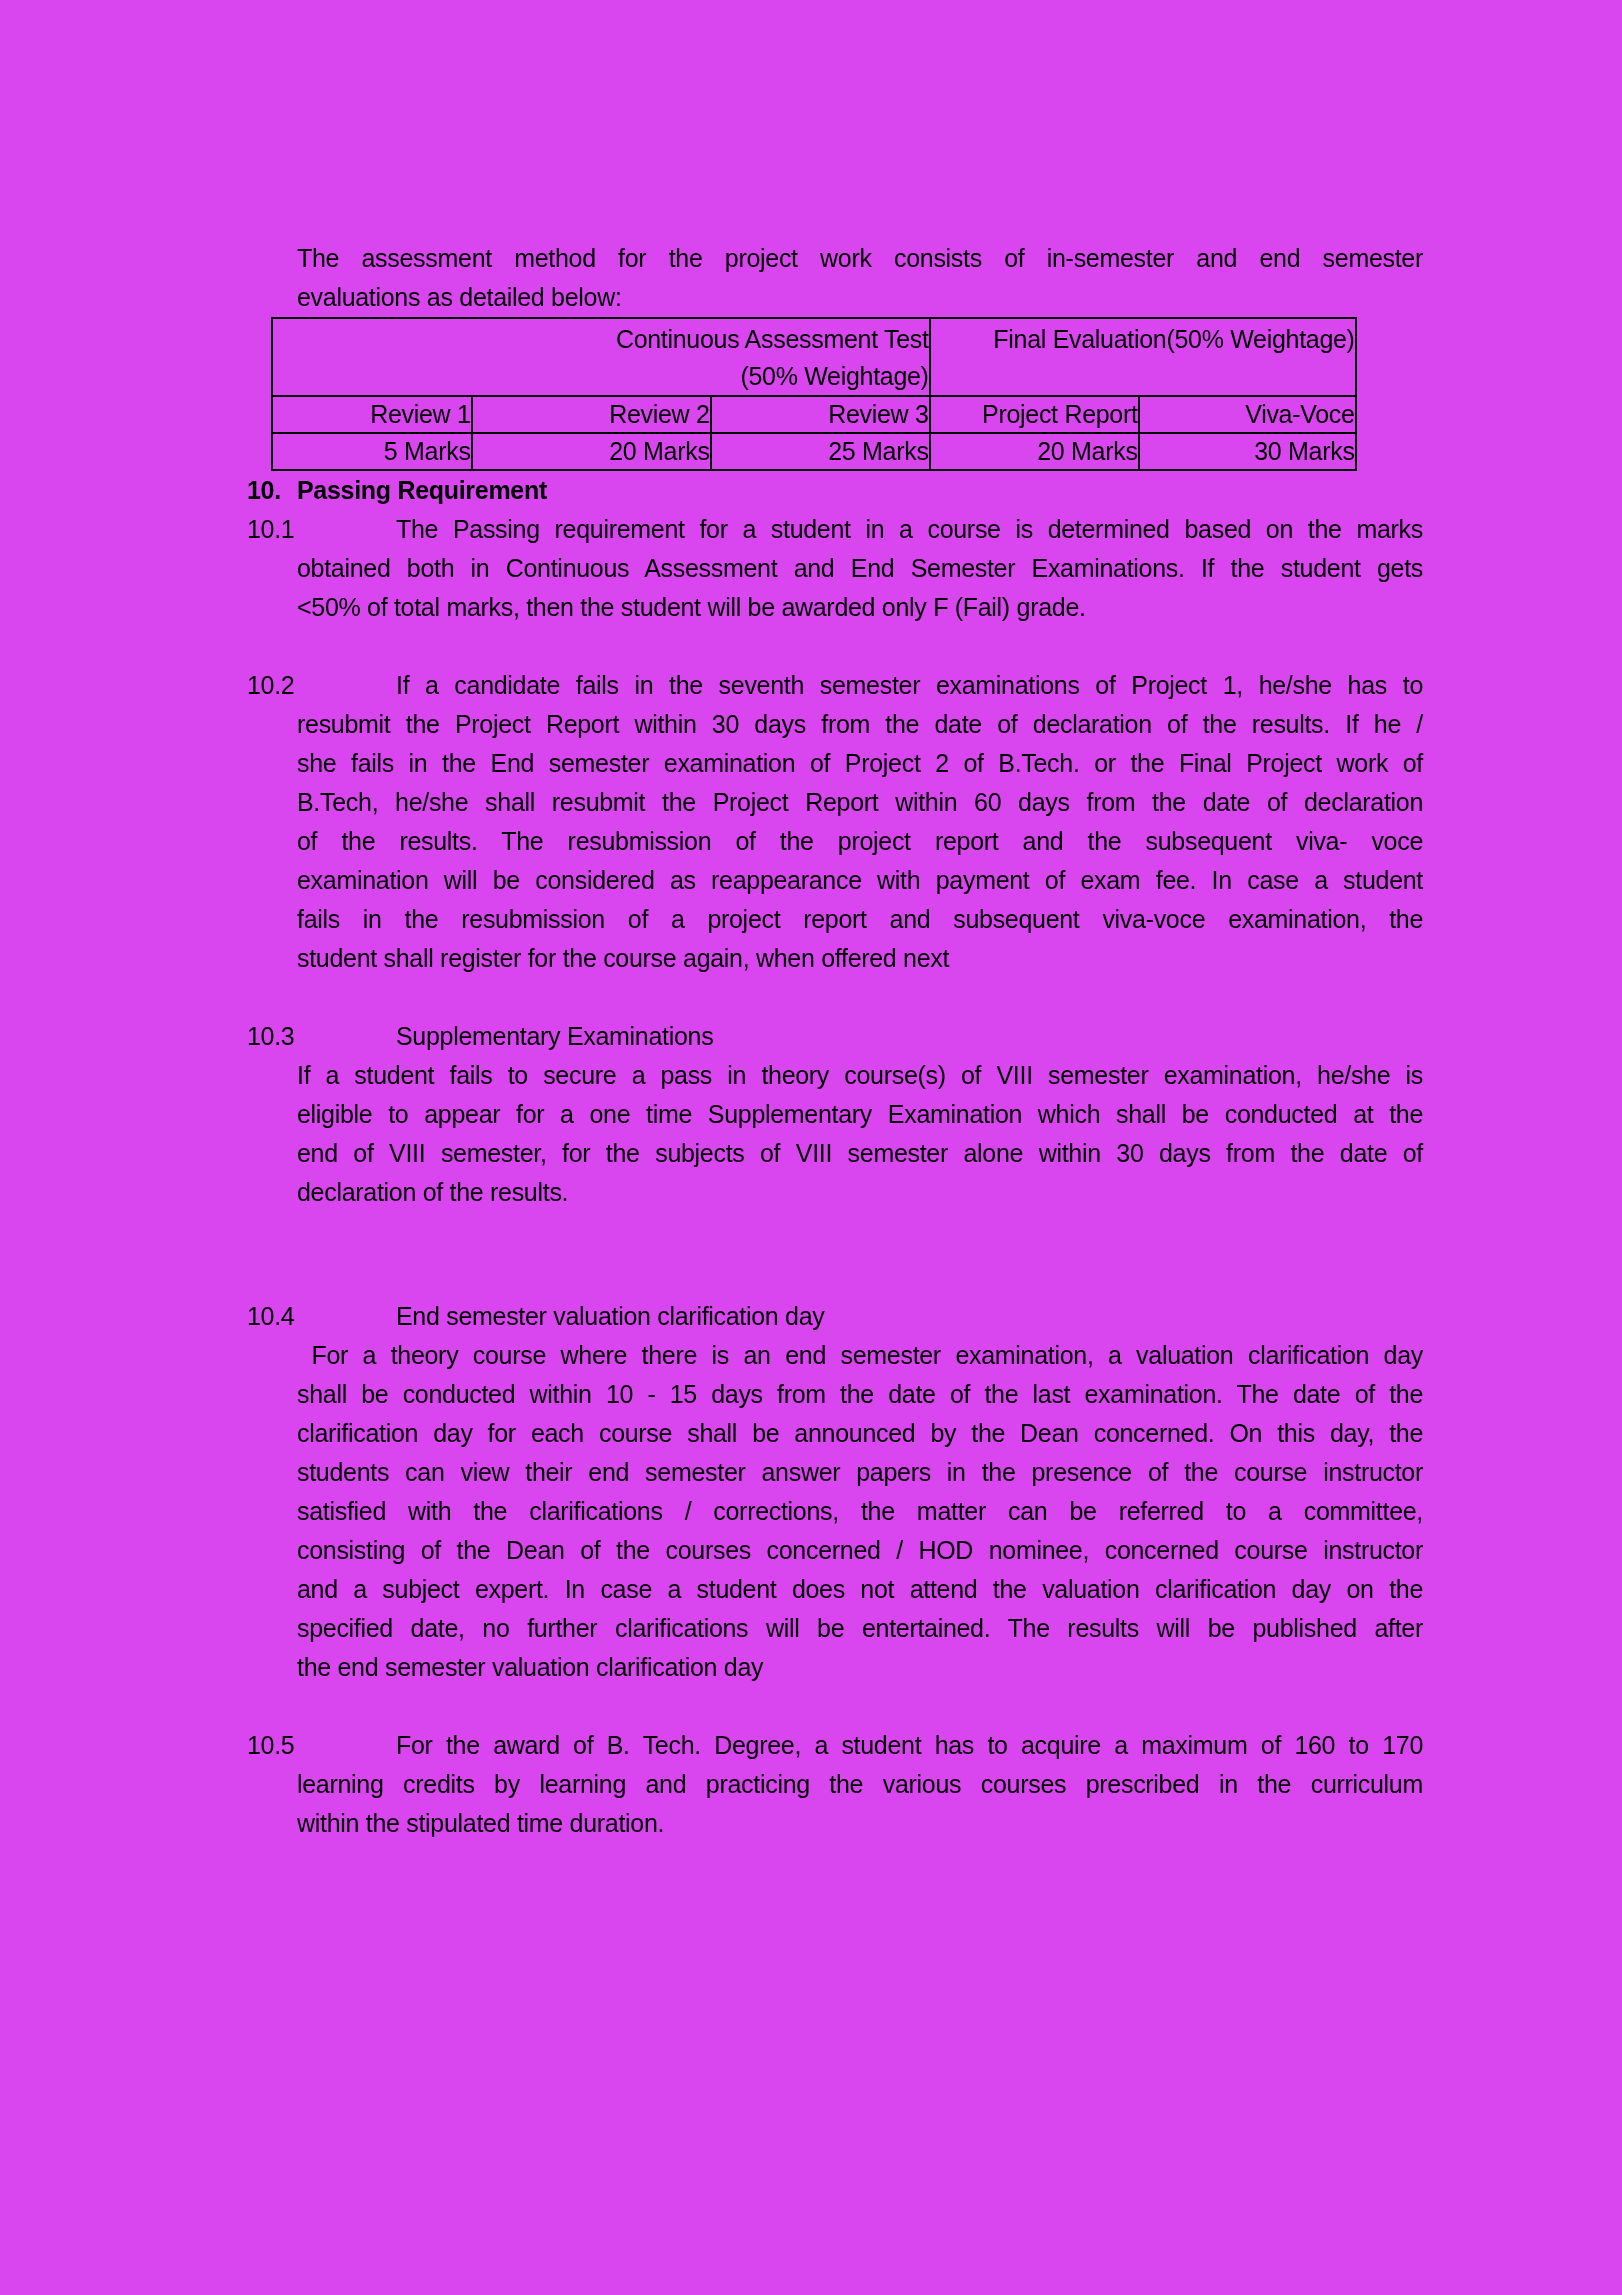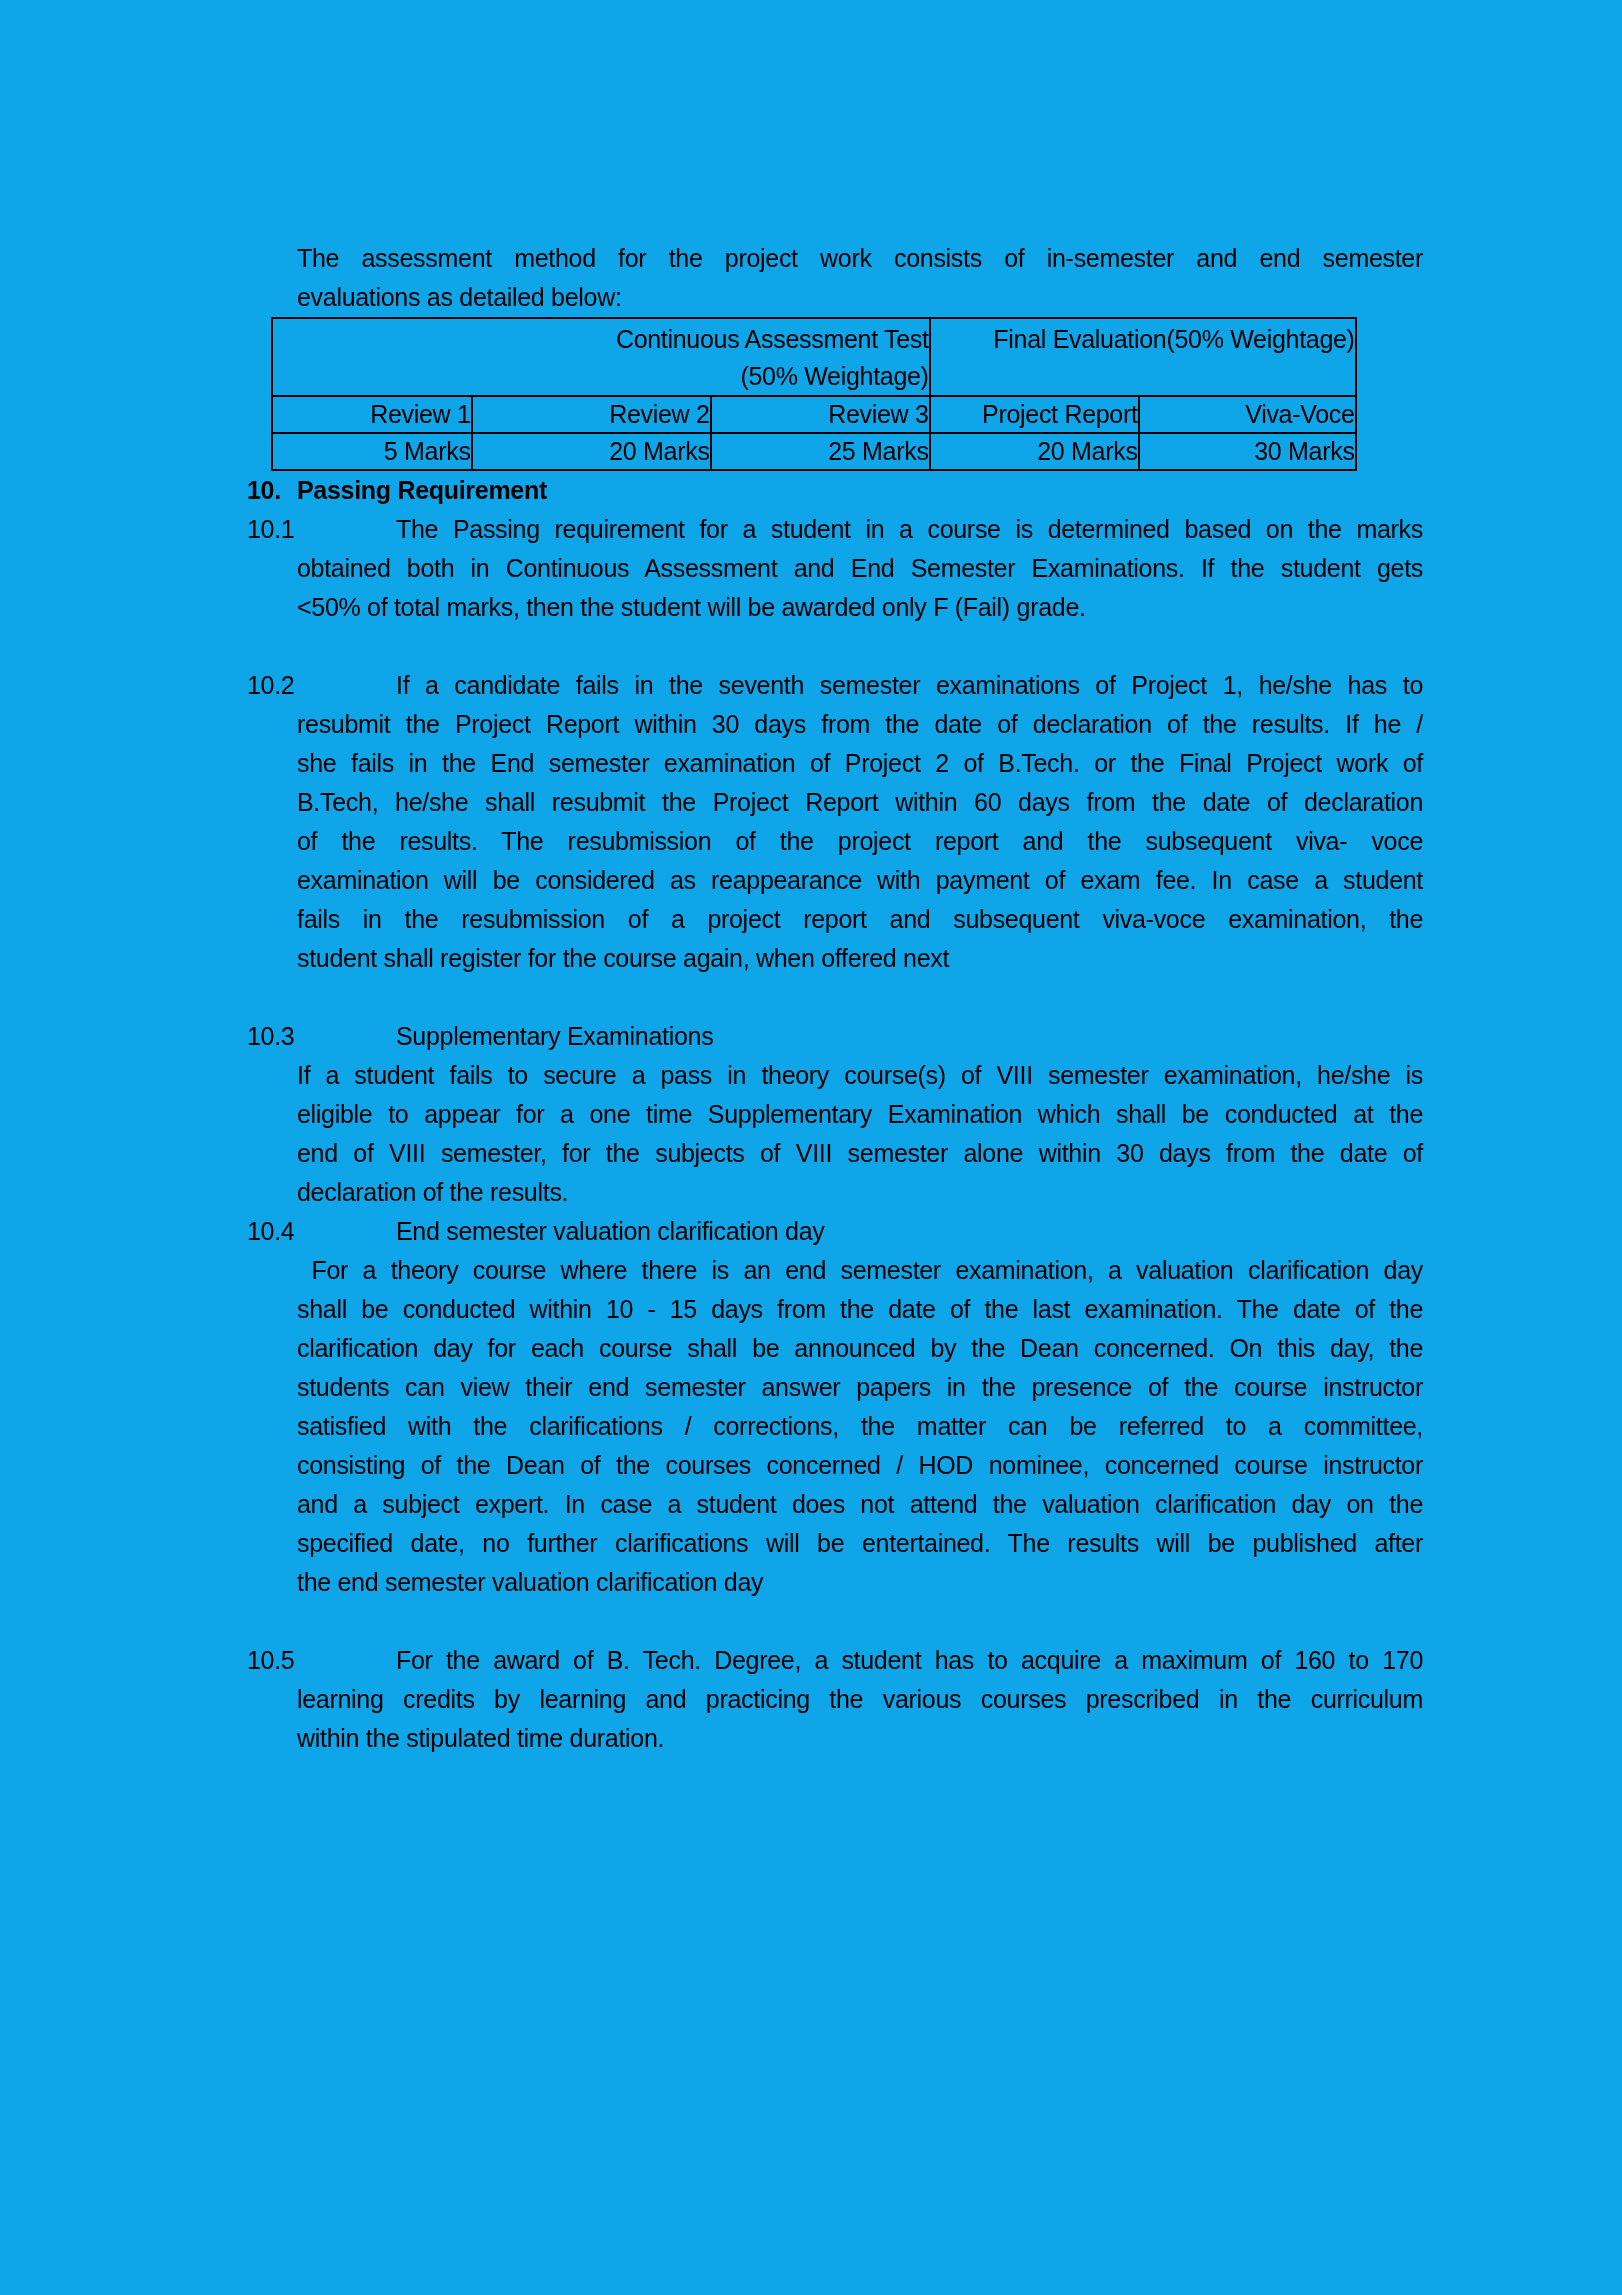--- a/index.html
+++ b/index.html
@@ -1,28 +1,28 @@
 <!DOCTYPE html>
 <html style="font-size:10.5px"><head>
 <meta charset="utf-8">
 <style>
   html,body{margin:0;padding:0;background:#ffffff;}
   body{width:1622px;height:2295px;position:relative;overflow:hidden;
        font-family:"Liberation Sans","DejaVu Sans",sans-serif;color:#000;}
   .doc{position:absolute;left:0;top:0;width:1622px;height:2295px;
-       padding:239px 199px 0 247px;box-sizing:border-box;background:#0ea5e9;}
+       padding:239px 199px 0 247px;box-sizing:border-box;background:#d946ef;}
   
   .textblock{margin:0 0 0 50px;font-size:25px;line-height:39px;letter-spacing:-0.3px;}
   .textblock .line{white-space:normal;}
   .textblock .just{text-align:justify;text-align-last:justify;}
   .numtab{display:inline-block;margin-left:-50px;width:149px;vertical-align:baseline;}
   .main-heading{font-weight:bold;}
   .main-heading .numtab{width:50px;}
   .mt60{margin-top:39px;}
-  .mt130{}
+  .mt130{margin-top:85px;}
   
   table.marks{border-collapse:collapse;margin:0 0 0 23.6px;table-layout:fixed;
               width:1083px;font-size:25px;letter-spacing:-0.3px;}
   table.marks td{border:2px solid #000;padding:0;text-align:right;overflow:hidden;}
   tr.hdr td{height:73px;vertical-align:top;line-height:37px;padding-top:2px;}
   tr.r2 td{height:35px;vertical-align:middle;line-height:35px;}
   tr.r3 td{height:35px;vertical-align:middle;line-height:35px;}
 </style>
 </head>
 <body>

